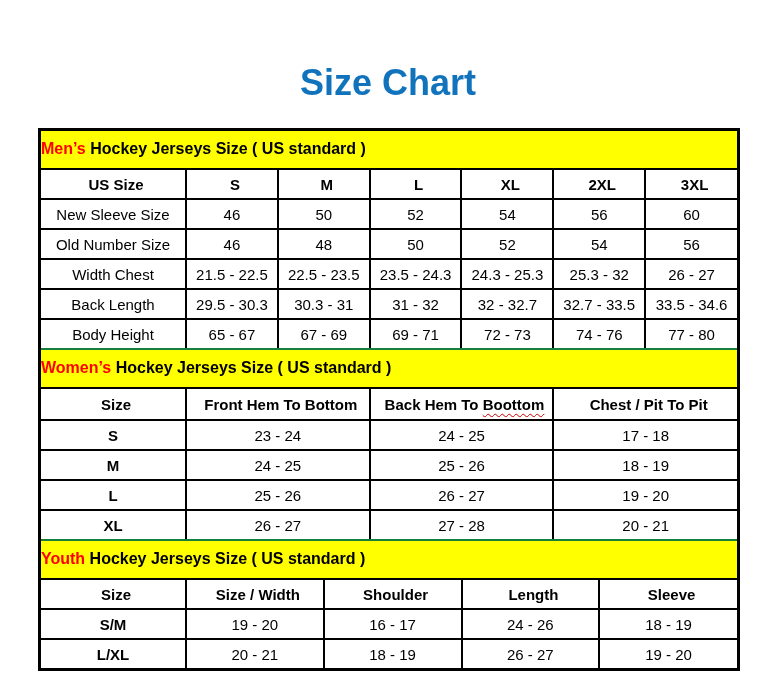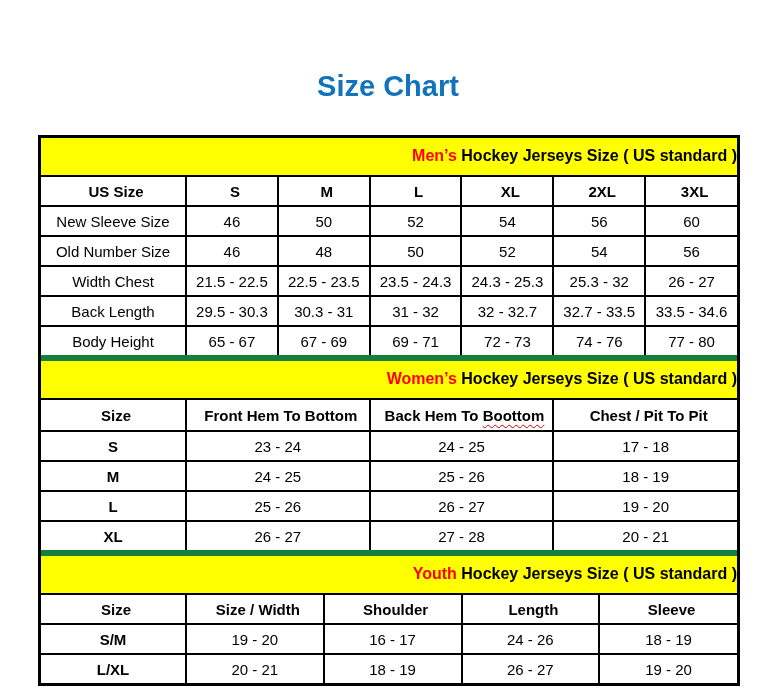--- a/index.html
+++ b/index.html
@@ -8,45 +8,45 @@
     background: #ffffff;
   }
   body {
     width: 776px;
     height: 692px;
     font-family: "Liberation Sans", sans-serif;
     color: #000000;
     overflow: hidden;
   }
   .page-title {
-    margin: 8px;
+    margin: 0;
     padding-top: 62px;
     padding-bottom: 24px;
     text-align: center;
     color: #1273bd;
-    font-size: 29px;
+    font-size: 36px;
     font-weight: bold;
     letter-spacing: 0px;
   }
   .chart-wrap {
     margin-left: 38px;
     width: 696px;
     border: 3px solid #000000;
     box-sizing: content-box;
   }
   .band {
     background: #ffff00;
-    text-align: right;
+    text-align: left;
     font-weight: bold;
     font-size: 16px;
     padding: 9px 0 10px 0;
     border-bottom: 2px solid #000000;
   }
   .band.mid {
-    border-top: 6px solid #15803d;
+    border-top: 2px solid #15803d;
   }
   .band .hl { color: #ff0000; }
   .band .rest { color: #000000; }
   table {
     width: 100%;
     border-collapse: collapse;
     table-layout: fixed;
   }
   th, td {
     border: 2px solid #000000;

